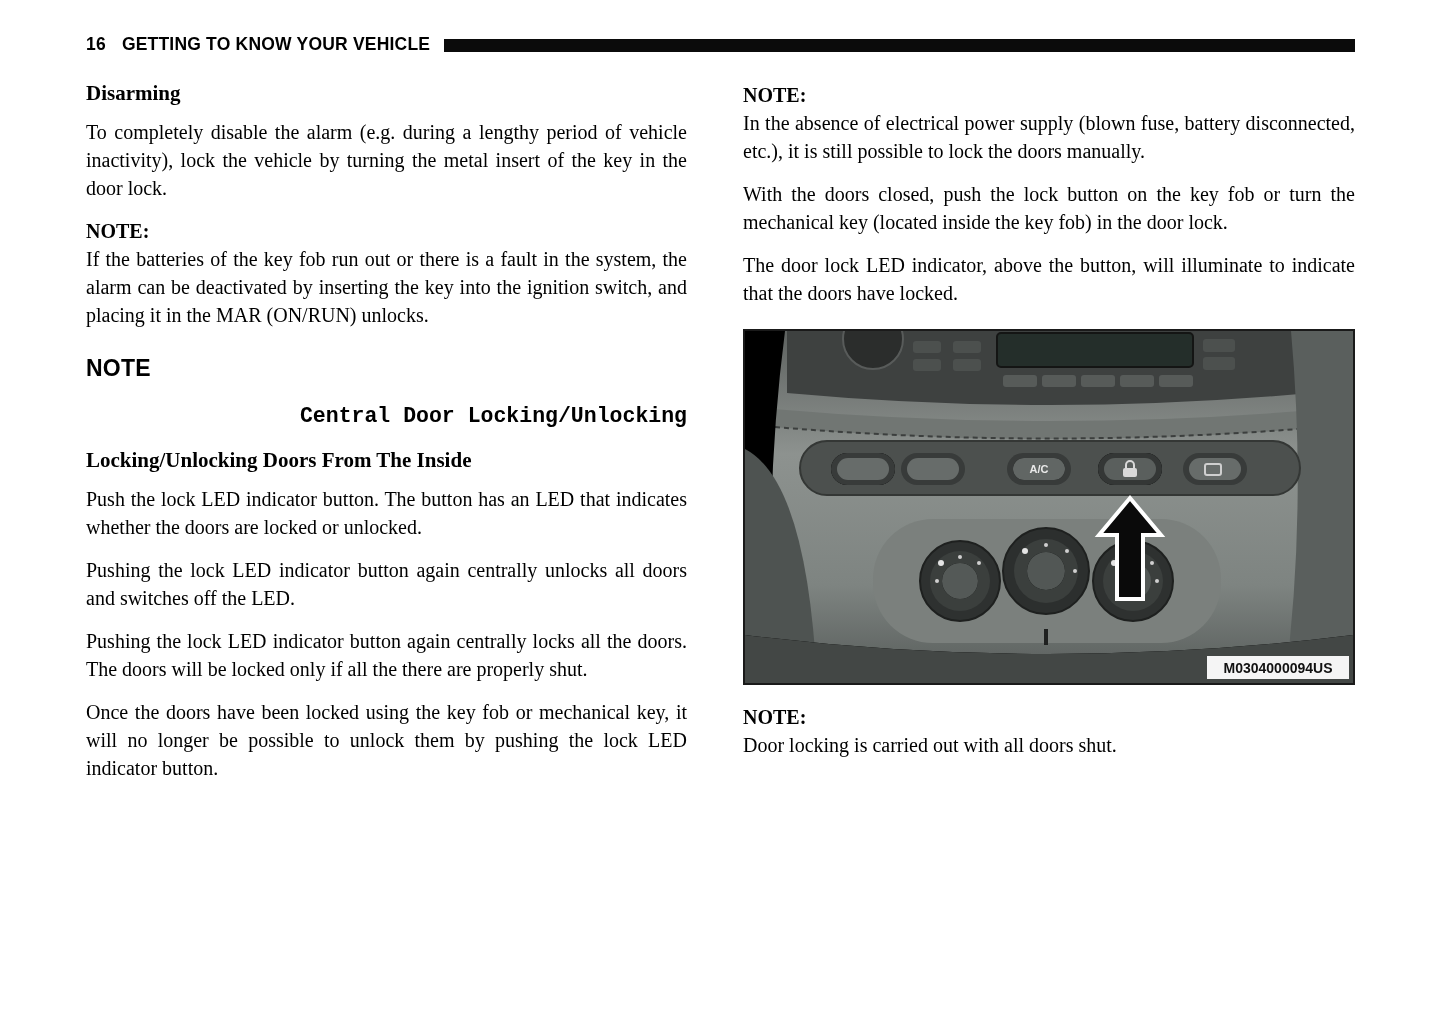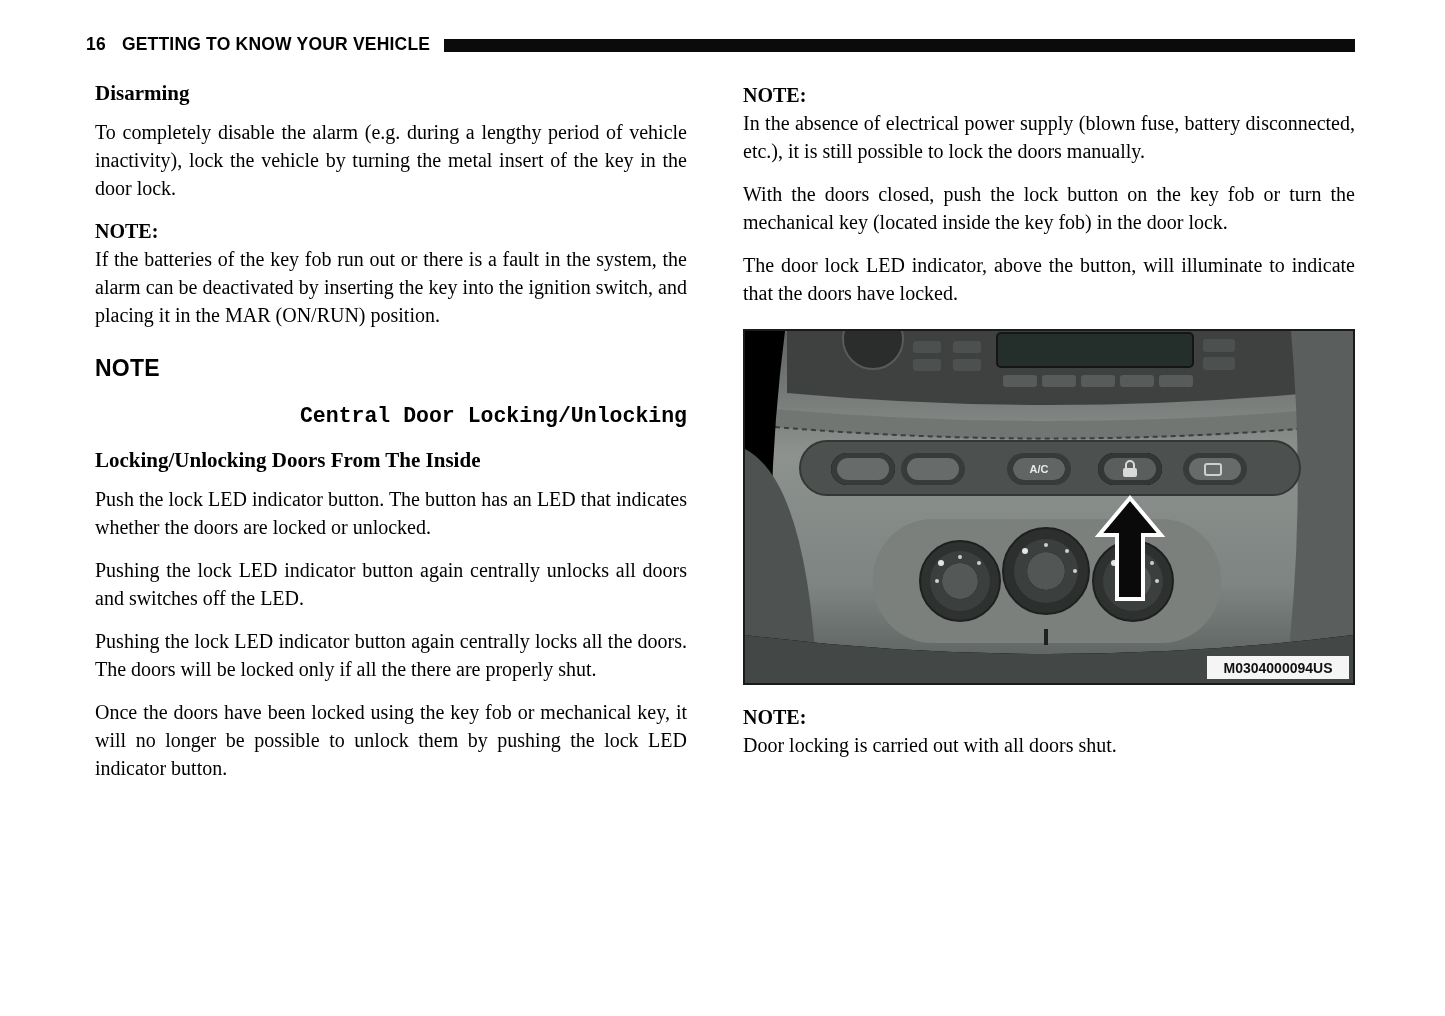--- a/index.html
+++ b/index.html
@@ -34,21 +34,20 @@
     flex: 1;
     height: 13px;
     background: #0b0b0b;
     margin-left: 14px;
     margin-top: 2px;
   }
   .columns {
     display: flex;
     gap: 56px;
     margin-top: 26px;
-    margin-left: 9px;
   }
   .col { width: 612px; }
 
   p.body-text {
     font-size: 20px;
     line-height: 28px;
     text-align: justify;
     margin: 0 0 15px 0;
   }
   .note-block { margin: 4px 0 15px 0; font-family: Liberation Serif, serif; }
@@ -114,21 +113,21 @@
   </header>
 
   <div class="columns">
 
     <div class="col">
       <h3 class="serif-head first-head">Disarming</h3>
       <p class="body-text">To completely disable the alarm (e.g. during a lengthy period of vehicle inactivity), lock the vehicle by turning the metal insert of the key in the door lock.</p>
 
       <div class="note-block">
         <p class="note-label">NOTE:</p>
-        <p class="body-text note-text">If the batteries of the key fob run out or there is a fault in the system, the alarm can be deactivated by inserting the key into the ignition switch, and placing it in the MAR (ON/RUN) position.</p>
+        <p class="body-text note-text">If the batteries of the key fob run out or there is a fault in the system, the alarm can be deactivated by inserting the key into the ignition switch, and placing it in the MAR (ON/RUN) unlocks.</p>
       </div>
 
       <h2 class="sans-head-big">NOTE</h2>
       <h3 class="sans-head">Central Door Locking/Unlocking</h3>
       <h3 class="serif-head">Locking/Unlocking Doors From The Inside</h3>
 
       <p class="body-text">Push the lock LED indicator button. The button has an LED that indicates whether the doors are locked or unlocked.</p>
       <p class="body-text">Pushing the lock LED indicator button again centrally unlocks all doors and switches off the LED.</p>
       <p class="body-text">Pushing the lock LED indicator button again centrally locks all the doors. The doors will be locked only if all the there are properly shut.</p>
       <p class="body-text">Once the doors have been locked using the key fob or mechanical key, it will no longer be possible to unlock them by pushing the lock LED indicator button.</p>

